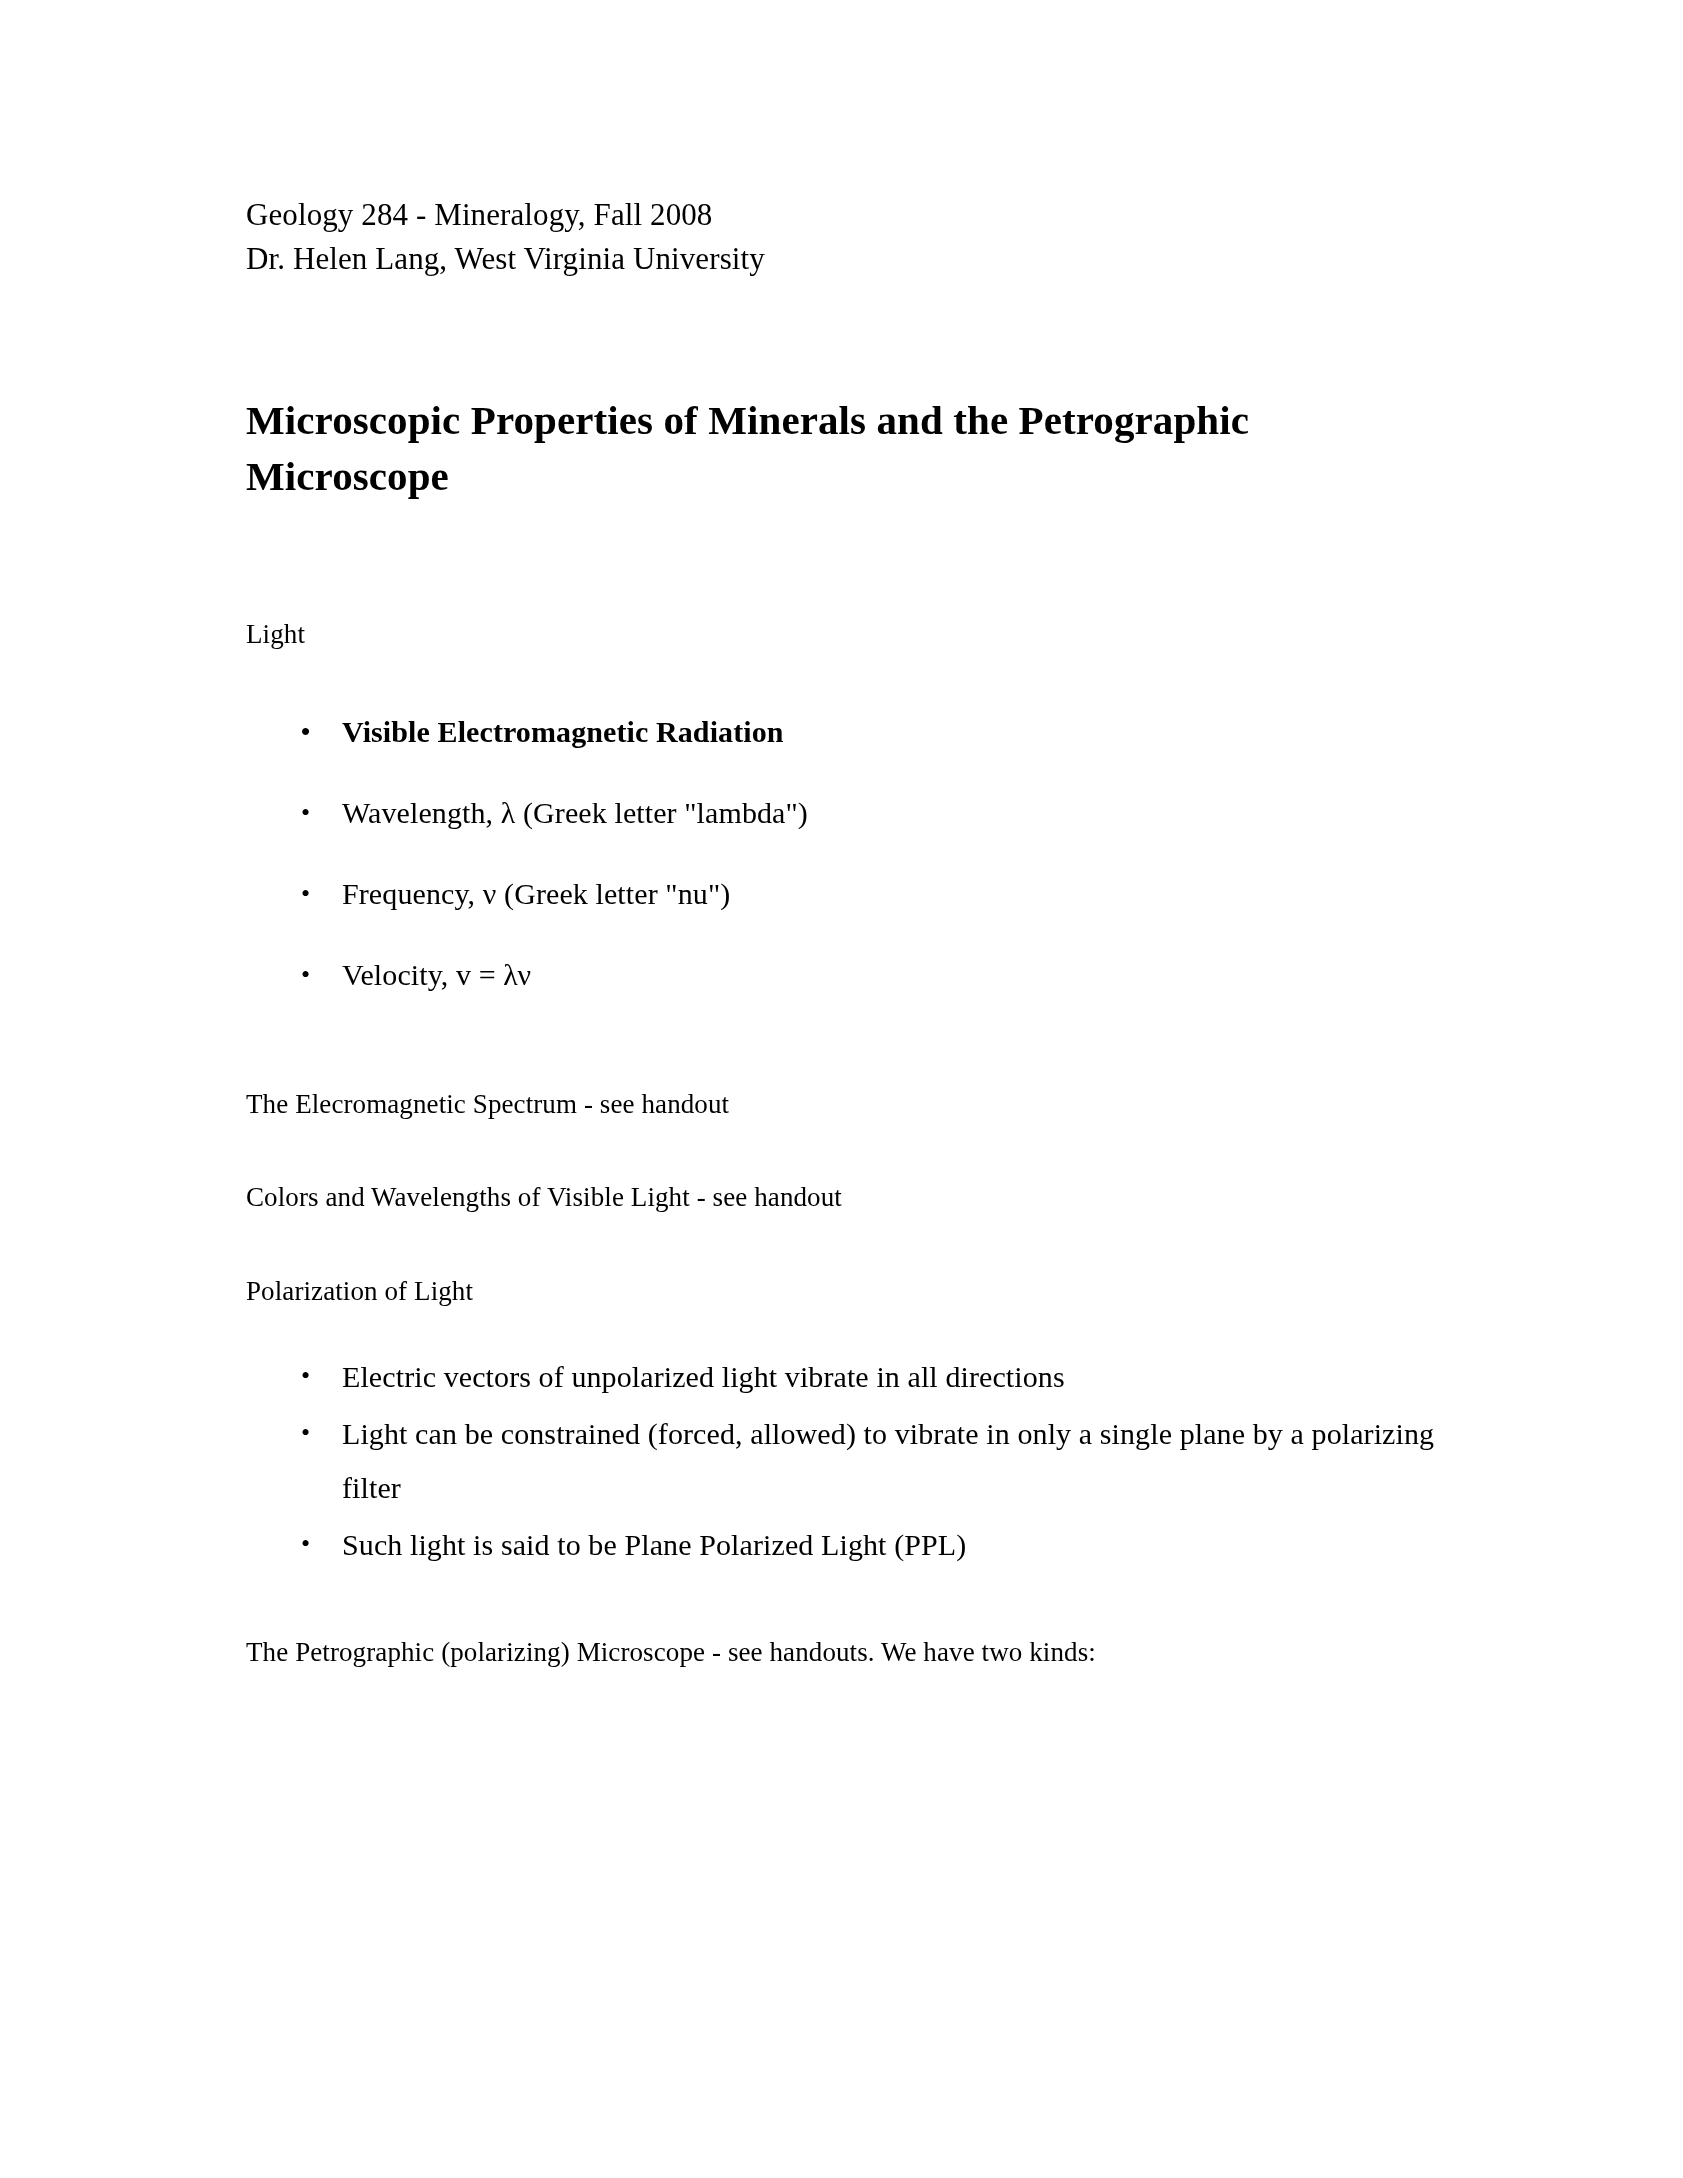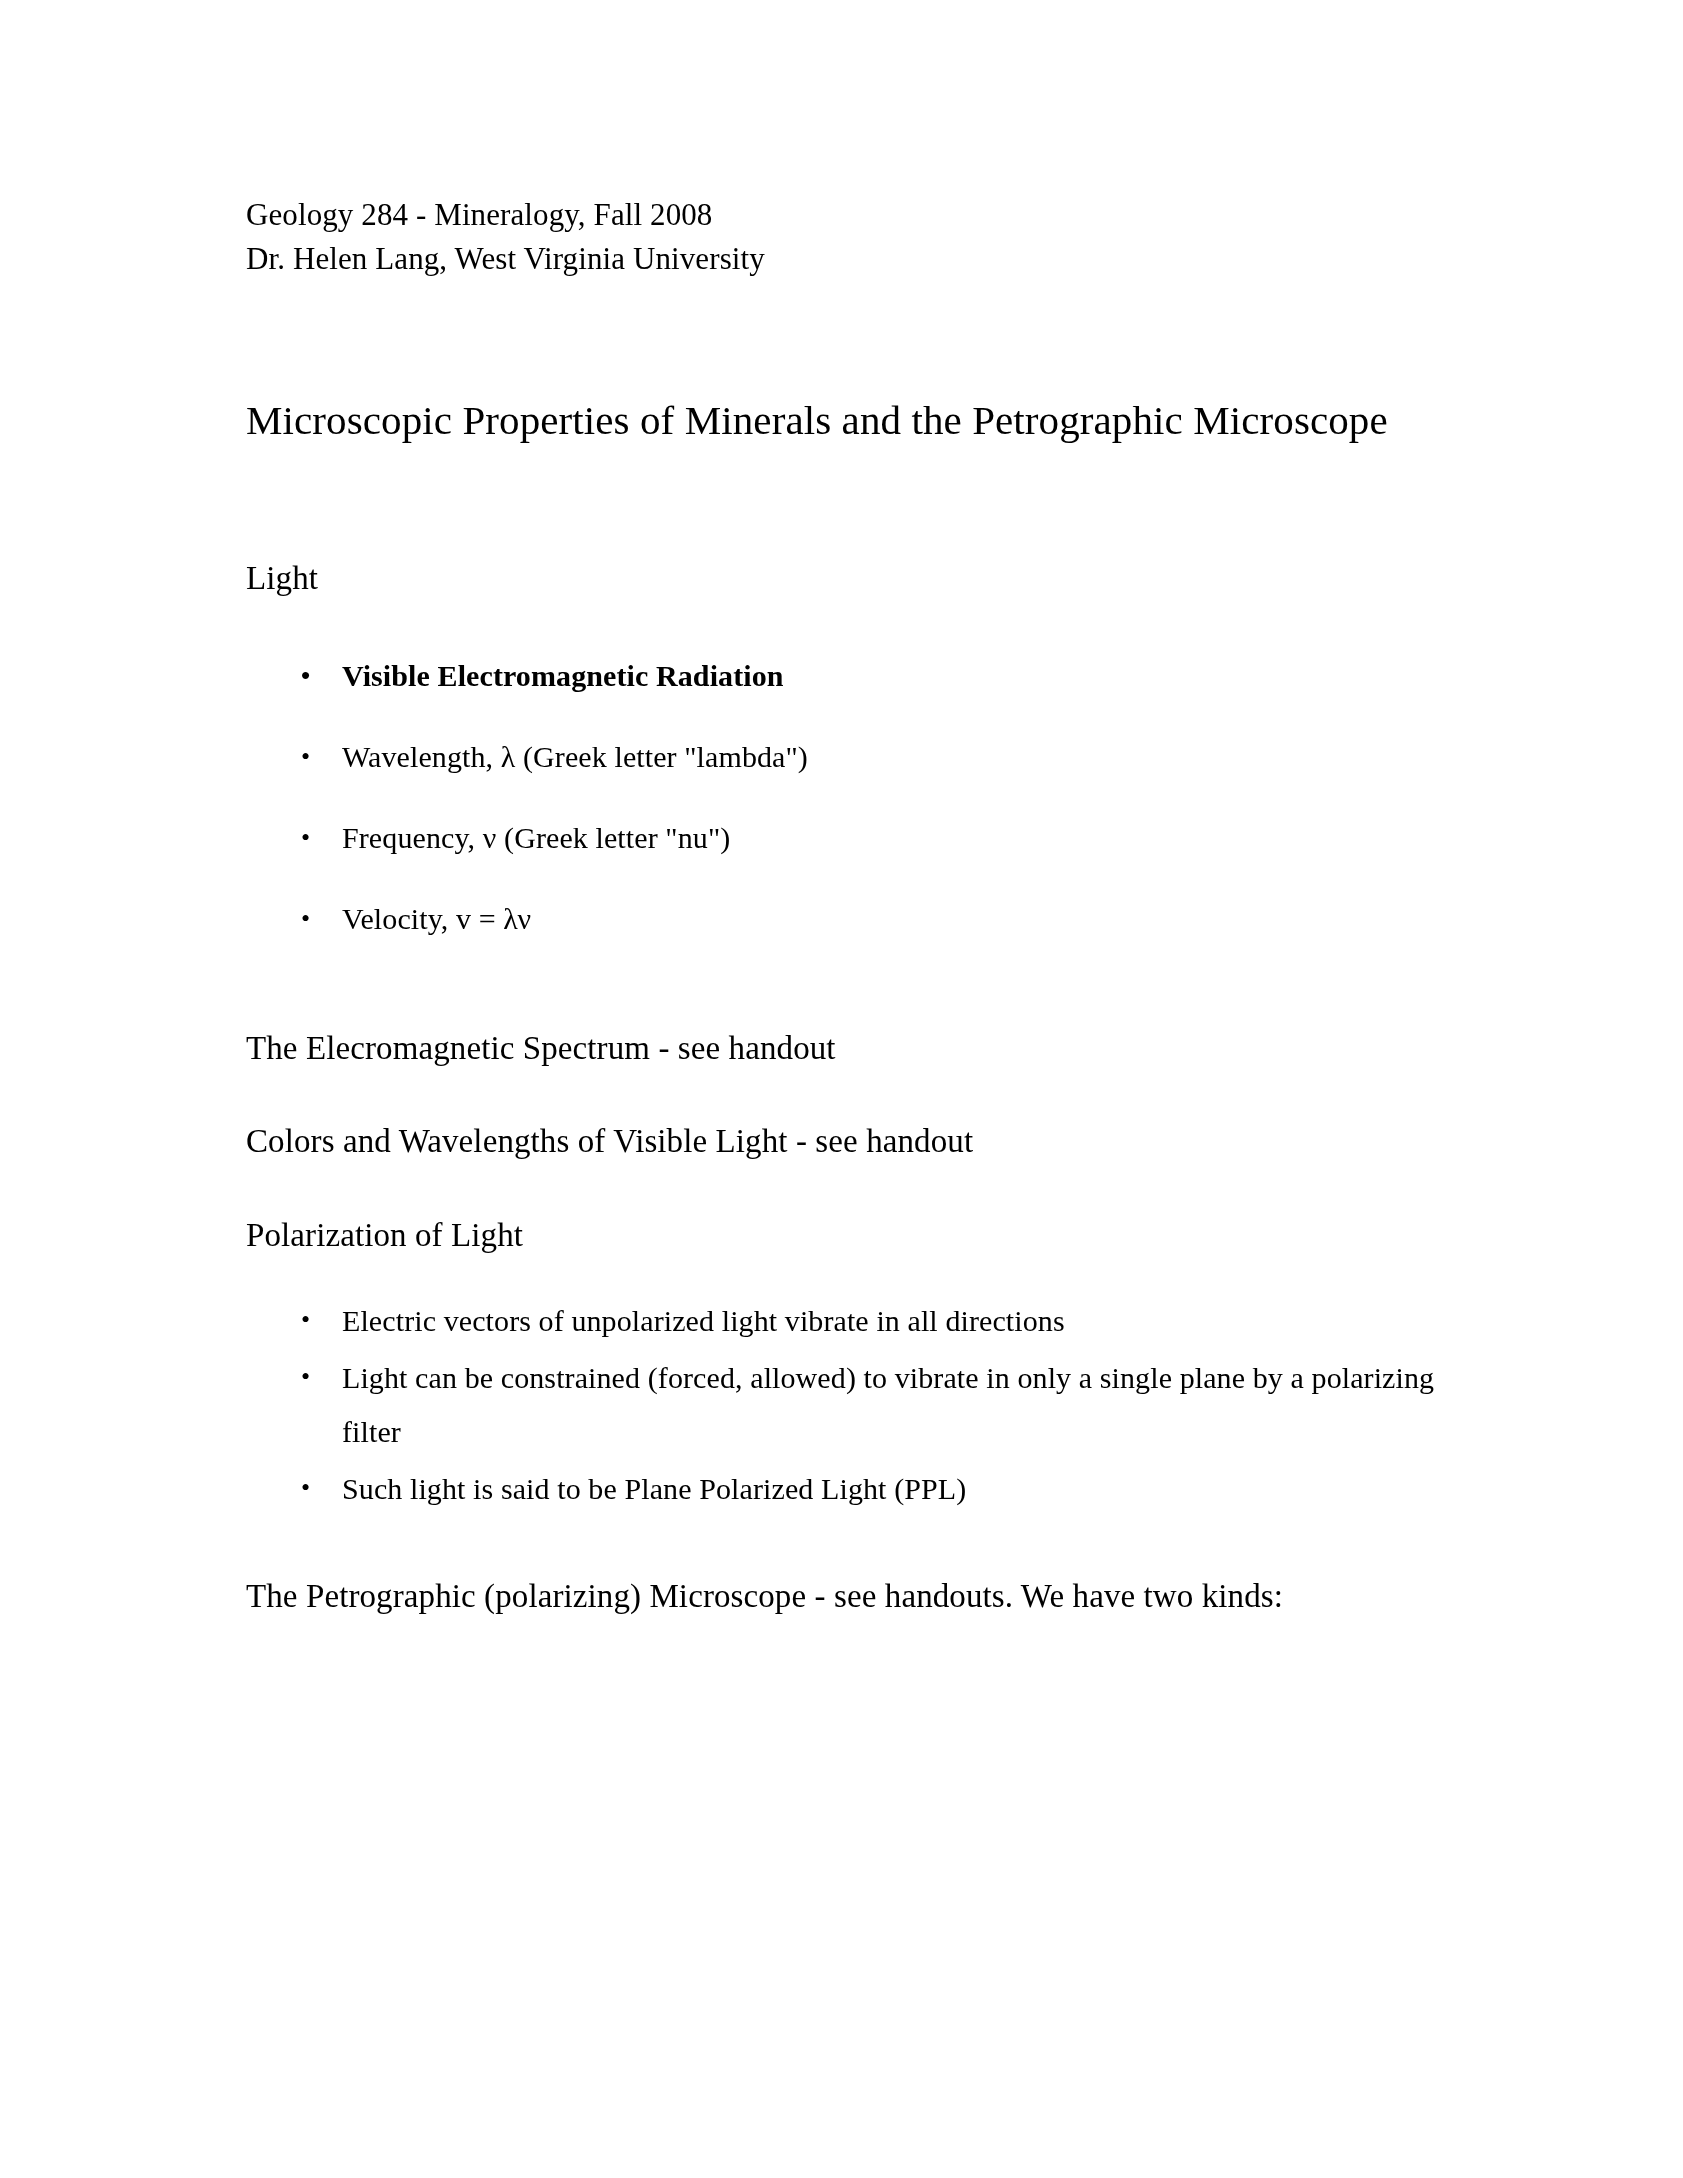--- a/index.html
+++ b/index.html
@@ -32,28 +32,28 @@
   }
   .doc-header .hdr-line {
     white-space: nowrap;
   }
 
   
   .doc-title {
     margin-top: 111px;
     font-size: 41px;
     line-height: 56px;
-    font-weight: normal;
+    font-weight: bold;
     max-width: 1168px;
     letter-spacing: 0.1px;
   }
 
   
   .section-head {
-    font-size: 33px;
+    font-size: 27px;
     line-height: 42px;
     letter-spacing: 0.1px;
   }
   .lead-light { margin-top: 109px; }
 
   
   .bullets {
     list-style: none;
     margin: 0;
     padding: 0;

